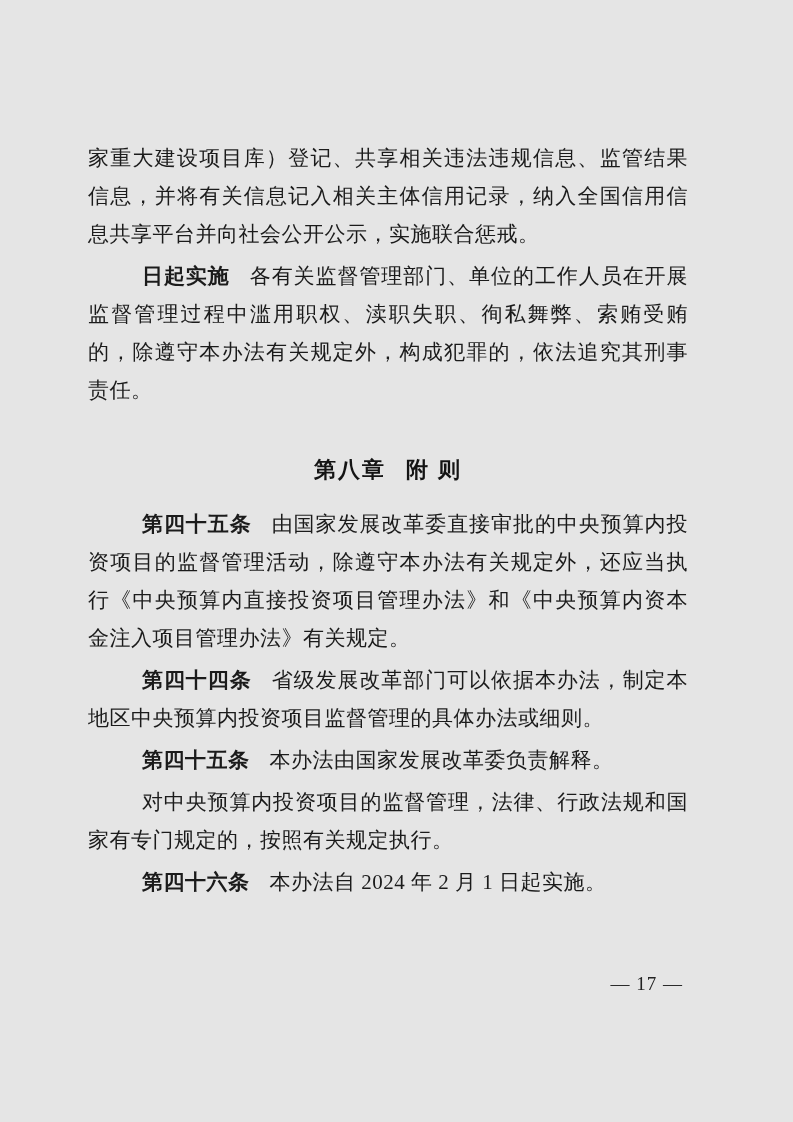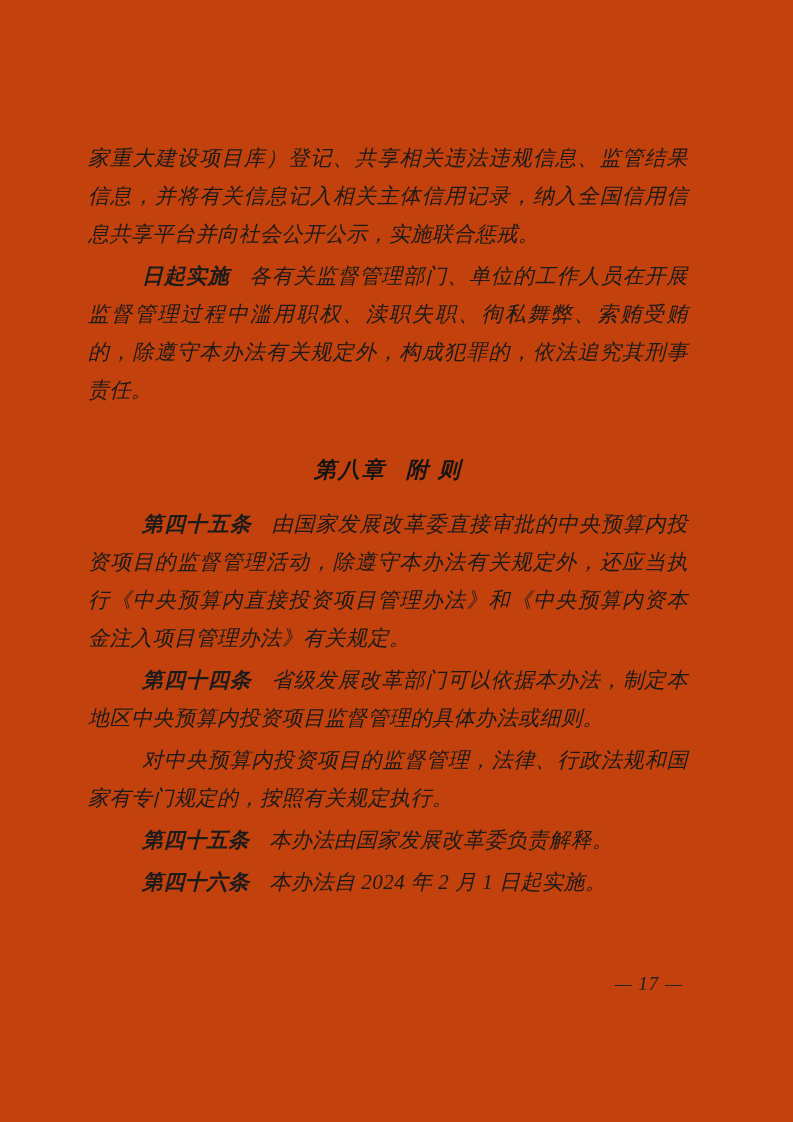--- a/index.html
+++ b/index.html
@@ -4,25 +4,24 @@
 <style>
   html, body {
     margin: 0;
     padding: 0;
     background: #ffffff;
   }
   .page {
     position: relative;
     width: 793px;
     height: 1122px;
-    background: #c2410c;
+    background: #e5e5e5;
     overflow: hidden;
     font-family: "Liberation Serif", serif;
     color: #1b1b1b;
-    font-style: italic;
   }
   .content {
     position: absolute;
     left: 88px;
     top: 139px;
     width: 600px;
   }
   .para {
     font-size: 21px;
     line-height: 38px;
@@ -78,25 +77,25 @@
     </div>
 
     <p class="para indent">
       <span class="article-label">第四十五条</span><span>由国家发展改革委直接审批的中央预算内投资项目的监督管理活动，除遵守本办法有关规定外，还应当执行《中央预算内直接投资项目管理办法》和《中央预算内资本金注入项目管理办法》有关规定。</span>
     </p>
 
     <p class="para indent">
       <span class="article-label">第四十四条</span><span>省级发展改革部门可以依据本办法，制定本地区中央预算内投资项目监督管理的具体办法或细则。</span>
     </p>
 
-    <p class="para indent">对中央预算内投资项目的监督管理，法律、行政法规和国家有专门规定的，按照有关规定执行。</p>
-
     <p class="para indent">
       <span class="article-label">第四十五条</span><span>本办法由国家发展改革委负责解释。</span>
     </p>
+
+    <p class="para indent">对中央预算内投资项目的监督管理，法律、行政法规和国家有专门规定的，按照有关规定执行。</p>
 
     <p class="para indent">
       <span class="article-label">第四十六条</span><span>本办法自 2024 年 2 月 1 日起实施。</span>
     </p>
 
   </div>
 
   <div class="page-number">— 17 —</div>
 </div>
 

